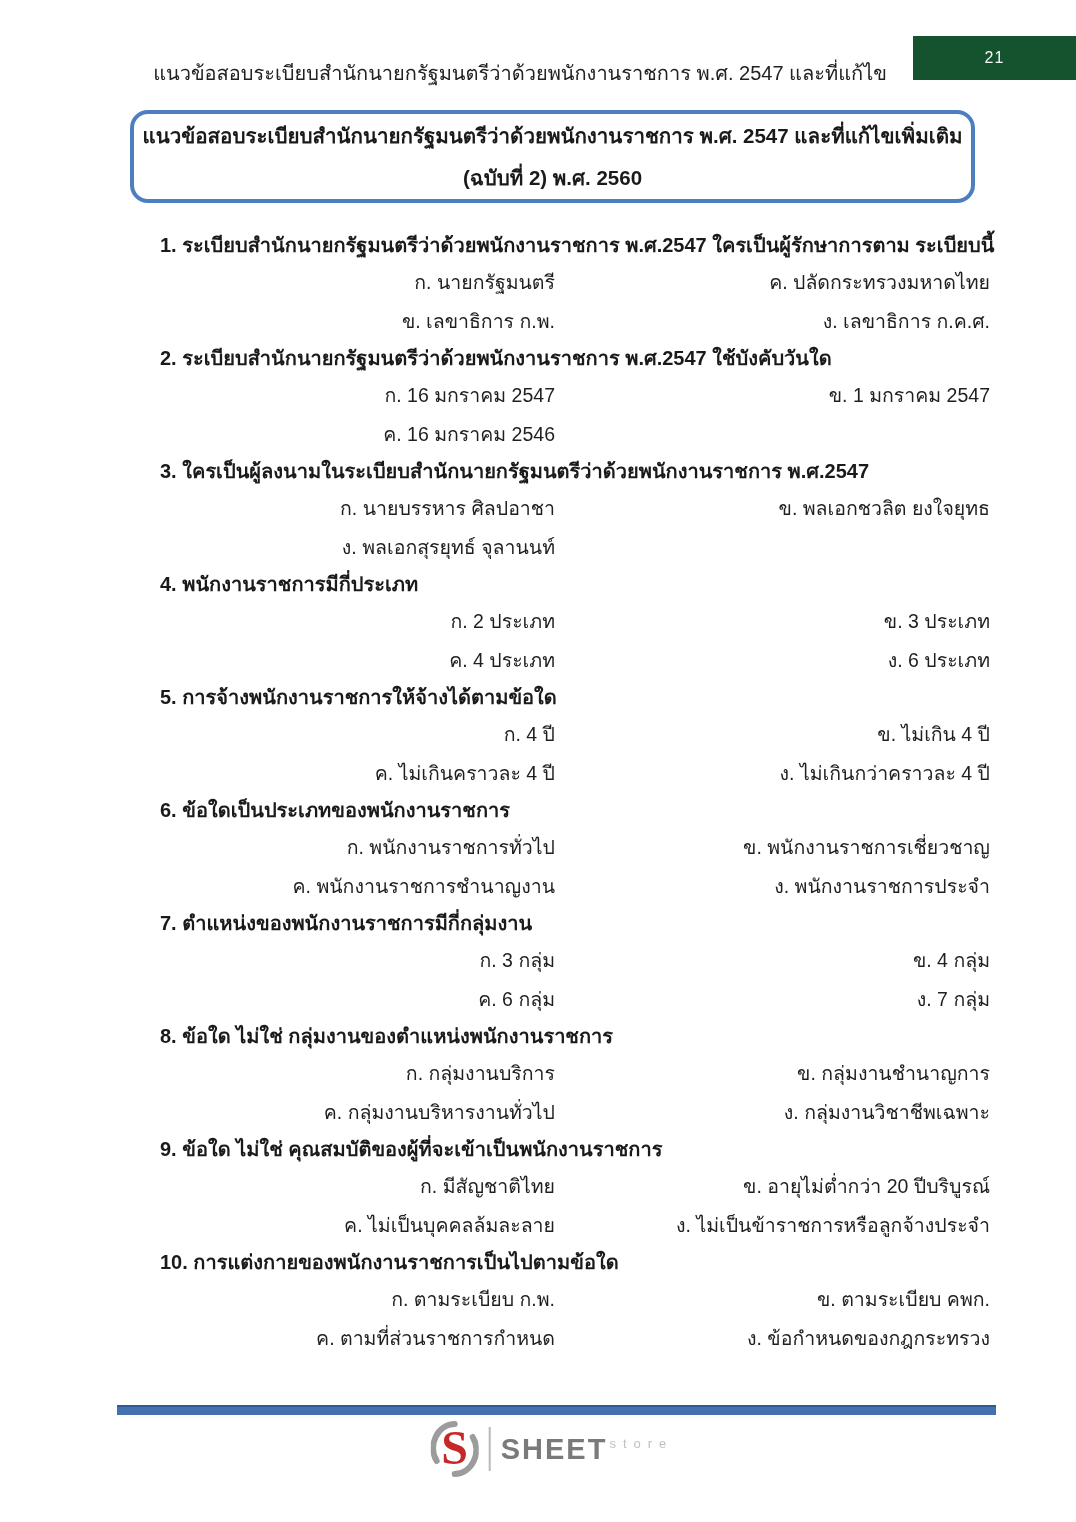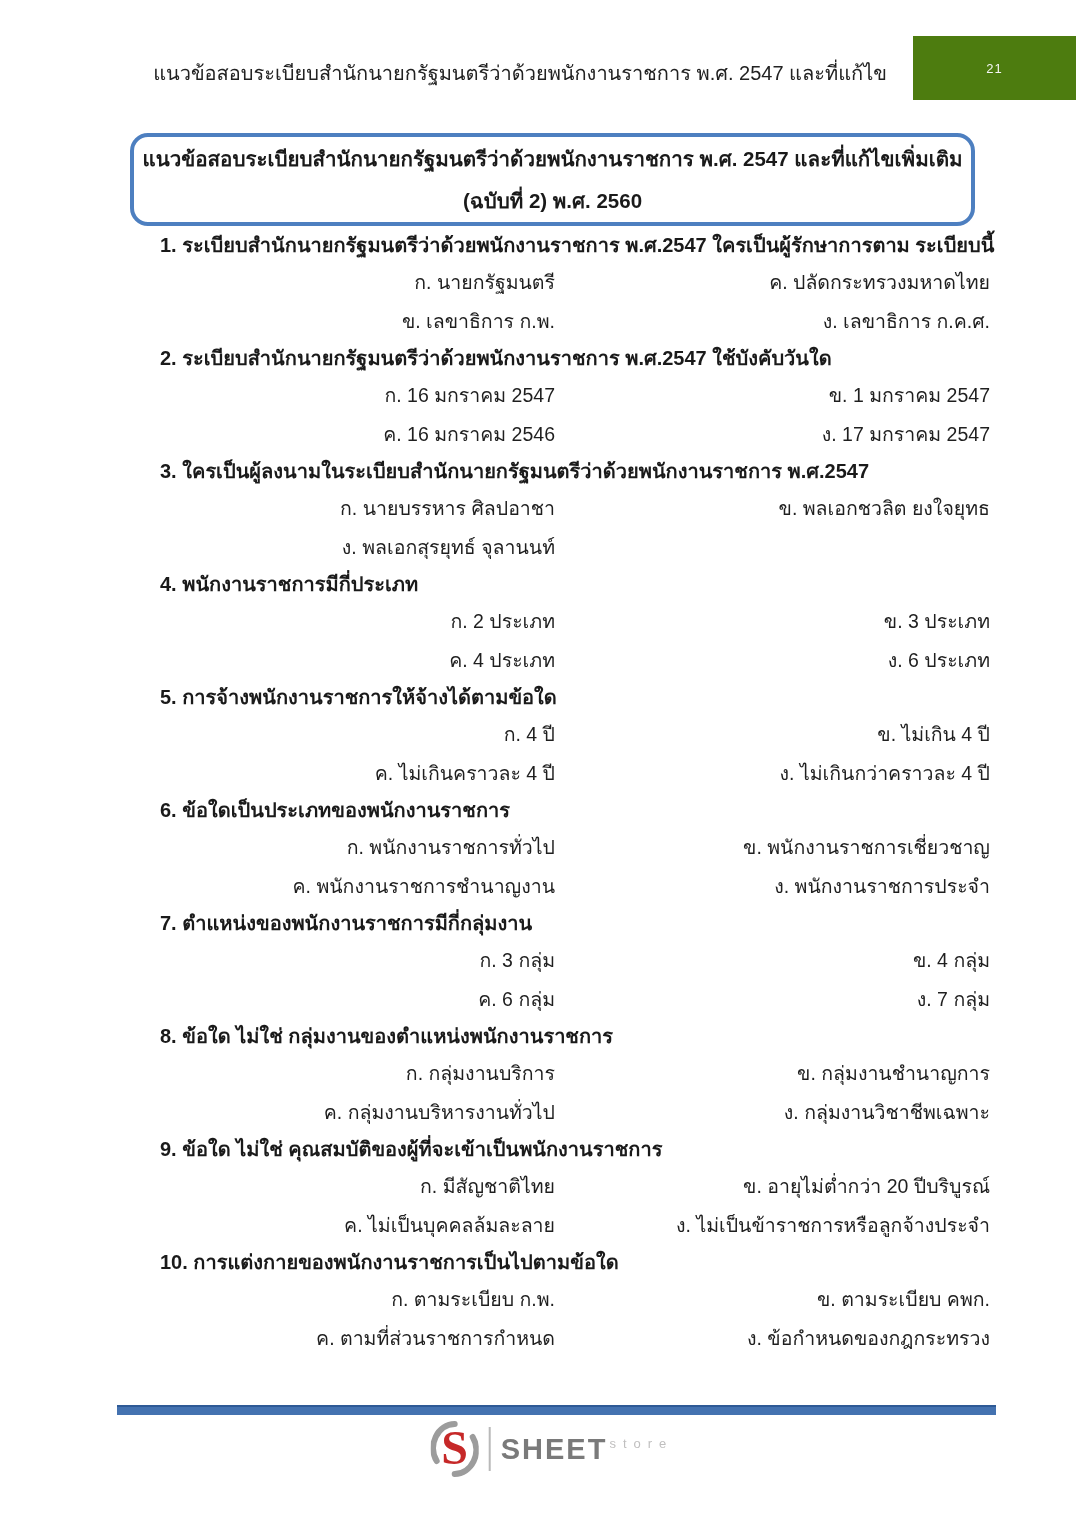--- a/index.html
+++ b/index.html
@@ -13,29 +13,29 @@
   }
 
   
   .page-header-text {
     position: absolute; top: 57px; left: 130px; width: 780px;
     text-align: center;
     font-size: 20px; font-weight: 400; color: #222;
     white-space: nowrap;
   }
   .page-number-badge {
-    position: absolute; top: 36px; left: 913px; width: 163px; height: 64px;
-    background: #4d7c0f; color: #f5f5f5;
+    position: absolute; top: 36px; left: 913px; width: 163px; height: 44px;
+    background: #14532d; color: #f5f5f5;
     display: flex; align-items: center; justify-content: center;
-    font-size: 13px; letter-spacing: 1px;
+    font-size: 16px; letter-spacing: 1px;
   }
 
   
   .title-box {
-    position: absolute; top: 133px; left: 130px; width: 845px; height: 93px;
+    position: absolute; top: 110px; left: 130px; width: 845px; height: 93px;
     border: 4px solid #4d7fc0; border-radius: 18px;
     display: flex; flex-direction: column; align-items: center; justify-content: center;
     gap: 9px;
     background: #ffffff;
   }
   .title-box .line { font-size: 20.5px; font-weight: 700; text-align: center; }
 
   
   .question-list {
     position: absolute; top: 227px; left: 160px; width: 830px;
@@ -100,21 +100,20 @@
       <div class="opt"><span class="opt-label">ง.</span><span class="opt-text"> เลขาธิการ ก.ค.ศ.</span></div>
     </div>
   </div>
 
   <div class="question-block">
     <div class="q-text">2.  ระเบียบสำนักนายกรัฐมนตรีว่าด้วยพนักงานราชการ พ.ศ.2547 ใช้บังคับวันใด</div>
     <div class="q-options">
       <div class="opt"><span class="opt-label">ก.</span><span class="opt-text"> 16 มกราคม 2547</span></div>
       <div class="opt"><span class="opt-label">ข.</span><span class="opt-text"> 1 มกราคม 2547</span></div>
       <div class="opt"><span class="opt-label">ค.</span><span class="opt-text"> 16 มกราคม 2546</span></div>
-      <div class="opt"><span class="opt-label">ง.</span><span class="opt-text"> 17 มกราคม 2547</span></div>
     </div>
   </div>
 
   <div class="question-block">
     <div class="q-text">3. ใครเป็นผู้ลงนามในระเบียบสำนักนายกรัฐมนตรีว่าด้วยพนักงานราชการ พ.ศ.2547</div>
     <div class="q-options">
       <div class="opt"><span class="opt-label">ก.</span><span class="opt-text"> นายบรรหาร ศิลปอาชา</span></div>
       <div class="opt"><span class="opt-label">ข.</span><span class="opt-text"> พลเอกชวลิต ยงใจยุทธ</span></div>
       <div class="opt"><span class="opt-label">ง.</span><span class="opt-text"> พลเอกสุรยุทธ์ จุลานนท์</span></div>
     </div>

